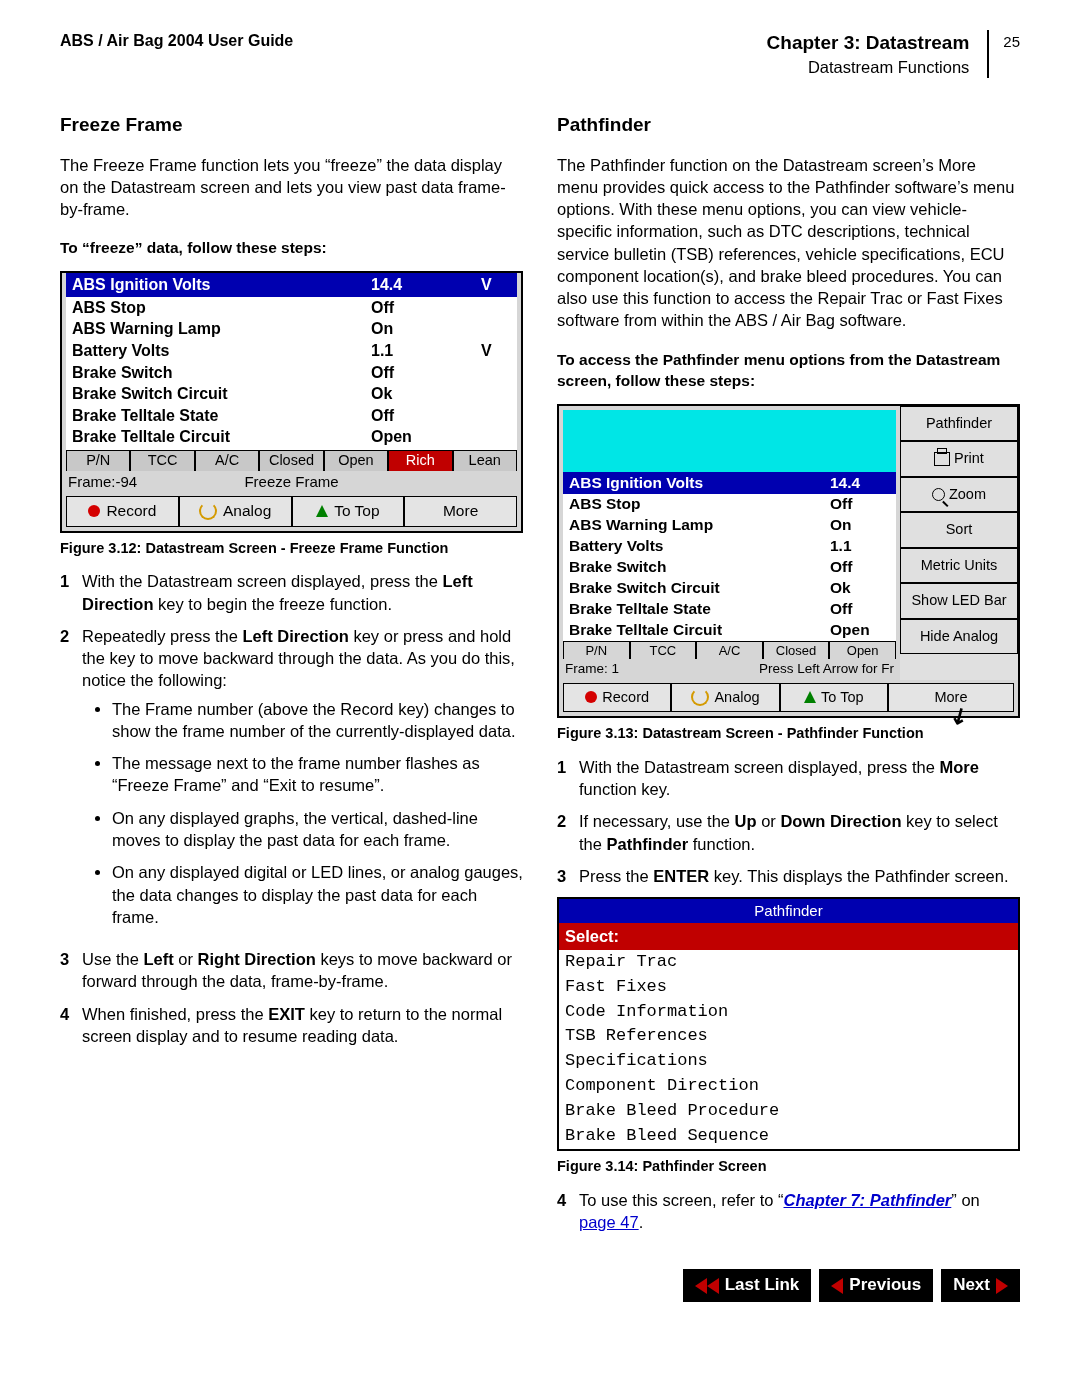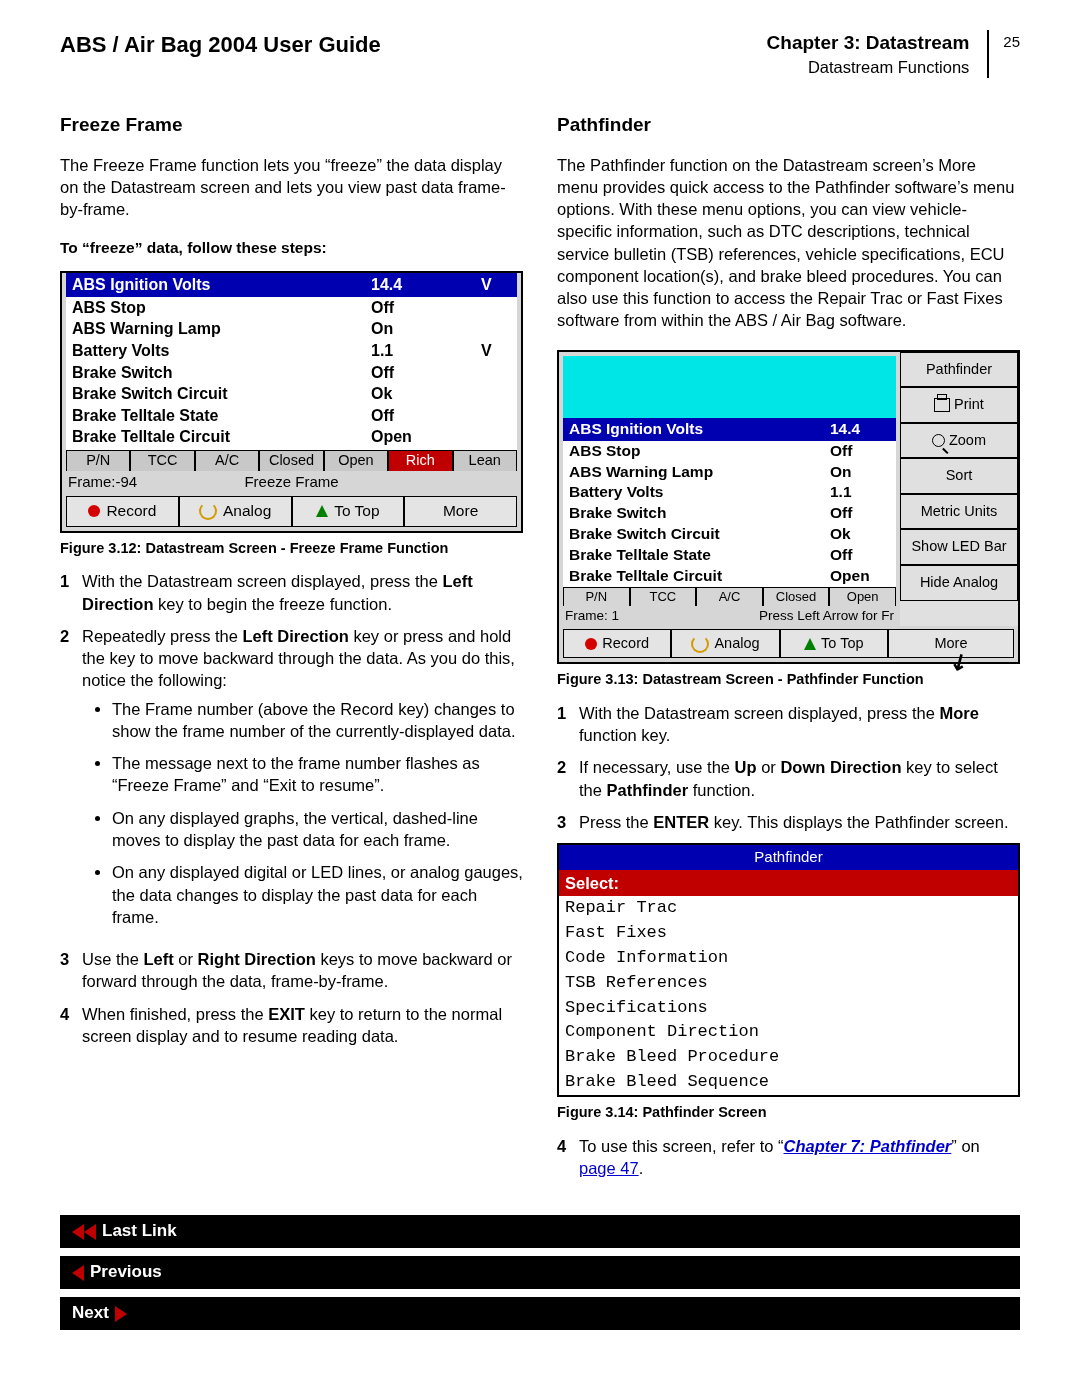--- a/index.html
+++ b/index.html
@@ -11,21 +11,21 @@
     box-sizing: border-box;
     font-size: 16.5px;
     line-height: 1.35;
   }
   .header {
     display: flex;
     align-items: flex-start;
     border-bottom: none;
     margin-bottom: 28px;
   }
-  .header-left { flex: 1; font-weight: bold; font-size: 22px; }
+  .header-left { flex: 1; font-weight: bold; font-size: 16px; }
   .header-right {
     text-align: right;
     padding-right: 18px;
     border-right: 2px solid #000;
     margin-right: 14px;
   }
   .header-right .ch { font-weight: bold; font-size: 19px; }
   .header-right .sub { font-size: 16.5px; }
   .header-page { font-size: 15px; padding-top:2px;}
   .cols { display: flex; gap: 34px; }
@@ -101,21 +101,21 @@
   .arrow-mark { position:absolute; right:50px; bottom:-14px; font-size:22px; transform:rotate(-30deg);}
   
   .scr314 {
     border:2px solid #000; font-family: 'Courier New', monospace;
     font-size:17px; margin-bottom:6px;
   }
   .scr314 .t { background:#0000b0; color:#fff; text-align:center; font-family:Arial; font-size:15px; padding:2px 0;}
   .scr314 .sel { background:#c00000; color:#fff; font-weight:bold; font-family:Arial; padding:2px 6px; font-size:16.5px;}
   .scr314 .it { padding:1px 6px; }
   
-  .navbar { display:flex; justify-content:flex-end; gap:8px; margin-top:26px;flex-direction:column;}
+  .navbar { display:flex; justify-content:flex-end; gap:8px; margin-top:26px;}
   .nav-btn { background:#000; color:#fff; font-weight:bold; font-size:17px; padding:5px 12px; display:flex; align-items:center; gap:6px;}
   .tri-l { width:0;height:0;border-top:8px solid transparent;border-bottom:8px solid transparent;border-right:12px solid #c00000;}
   .tri-l2 { width:0;height:0;border-top:8px solid transparent;border-bottom:8px solid transparent;border-right:12px solid #c00000; margin-right:-6px;}
   .tri-r { width:0;height:0;border-top:8px solid transparent;border-bottom:8px solid transparent;border-left:12px solid #c00000;}
   .ico-print{width:14px;height:12px;border:1.5px solid #000;display:inline-block;position:relative;}
   .ico-print::before{content:"";position:absolute;top:-5px;left:2px;right:2px;height:4px;border:1.5px solid #000;}
   .ico-zoom{width:11px;height:11px;border:1.5px solid #000;border-radius:50%;display:inline-block;position:relative;}
   .ico-zoom::after{content:"";position:absolute;right:-5px;bottom:-5px;width:7px;height:1.5px;background:#000;transform:rotate(45deg);}
 </style>
 </head>
@@ -237,20 +237,21 @@
       <li>
           <span class="n">4</span>
           <span class="t"><span>When finished, press the </span><b>EXIT</b><span> key to return to the normal screen display and to resume reading data.</span></span>
         </li>
     </ol>
   </div>
 
   <div class="col">
     <h2>Pathfinder</h2>
     <p class="para">The Pathfinder function on the Datastream screen’s More menu provides quick access to the Pathfinder software’s menu options. With these menu options, you can view vehicle-specific information, such as DTC descriptions, technical service bulletin (TSB) references, vehicle specifications, ECU component location(s), and brake bleed procedures. You can also use this function to access the Repair Trac or Fast Fixes software from within the ABS / Air Bag software.</p>
+    <div class="sub-head">To access the Pathfinder menu options from the Datastream screen, follow these steps:</div>
 
     <div class="scr313">
       <div class="main">
         <div class="left">
           <div class="graph"></div>
           <div class="blue-row">
             <span class="pn">ABS Ignition Volts</span>
             <span class="val">14.4</span>
           </div>
           <div class="rows" id="f313rows">

